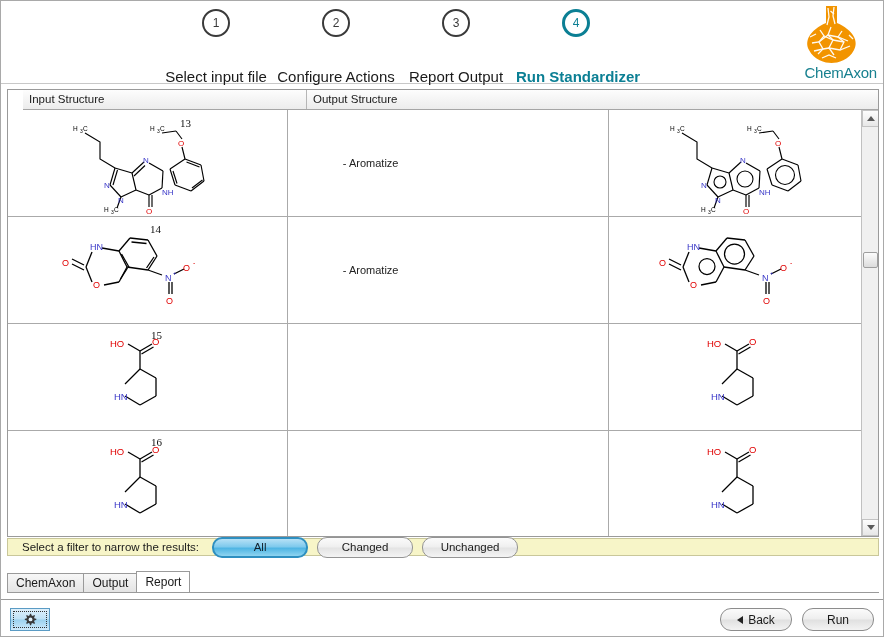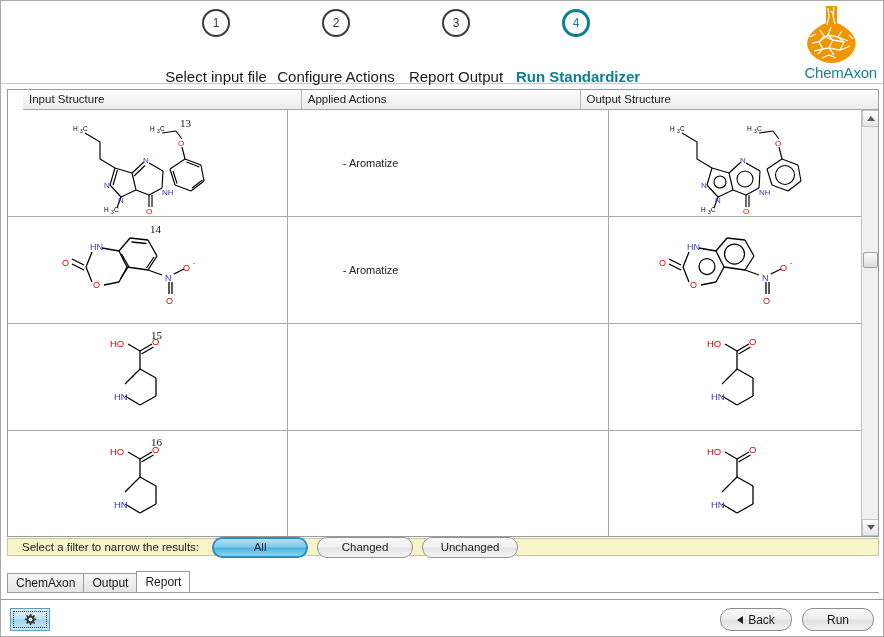--- a/index.html
+++ b/index.html
@@ -357,21 +357,20 @@
         </g>
       </svg>
       <div class="logo-text">ChemAxon</div>
     </div>
   </div>
 
   <div class="table-wrap">
 
     <div class="thead">
       <div class="th c1">Input Structure</div>
-      <div class="th c2">Applied Actions</div>
       <div class="th c3">Output Structure</div>
       <div class="th corner"></div>
     </div>
 
     <div class="tbody">
 
       <div class="trow">
         <div class="td c1">
           <div class="mol-index" style="left:172px; top:7px;">13</div>
           <div class="mol-holder">

